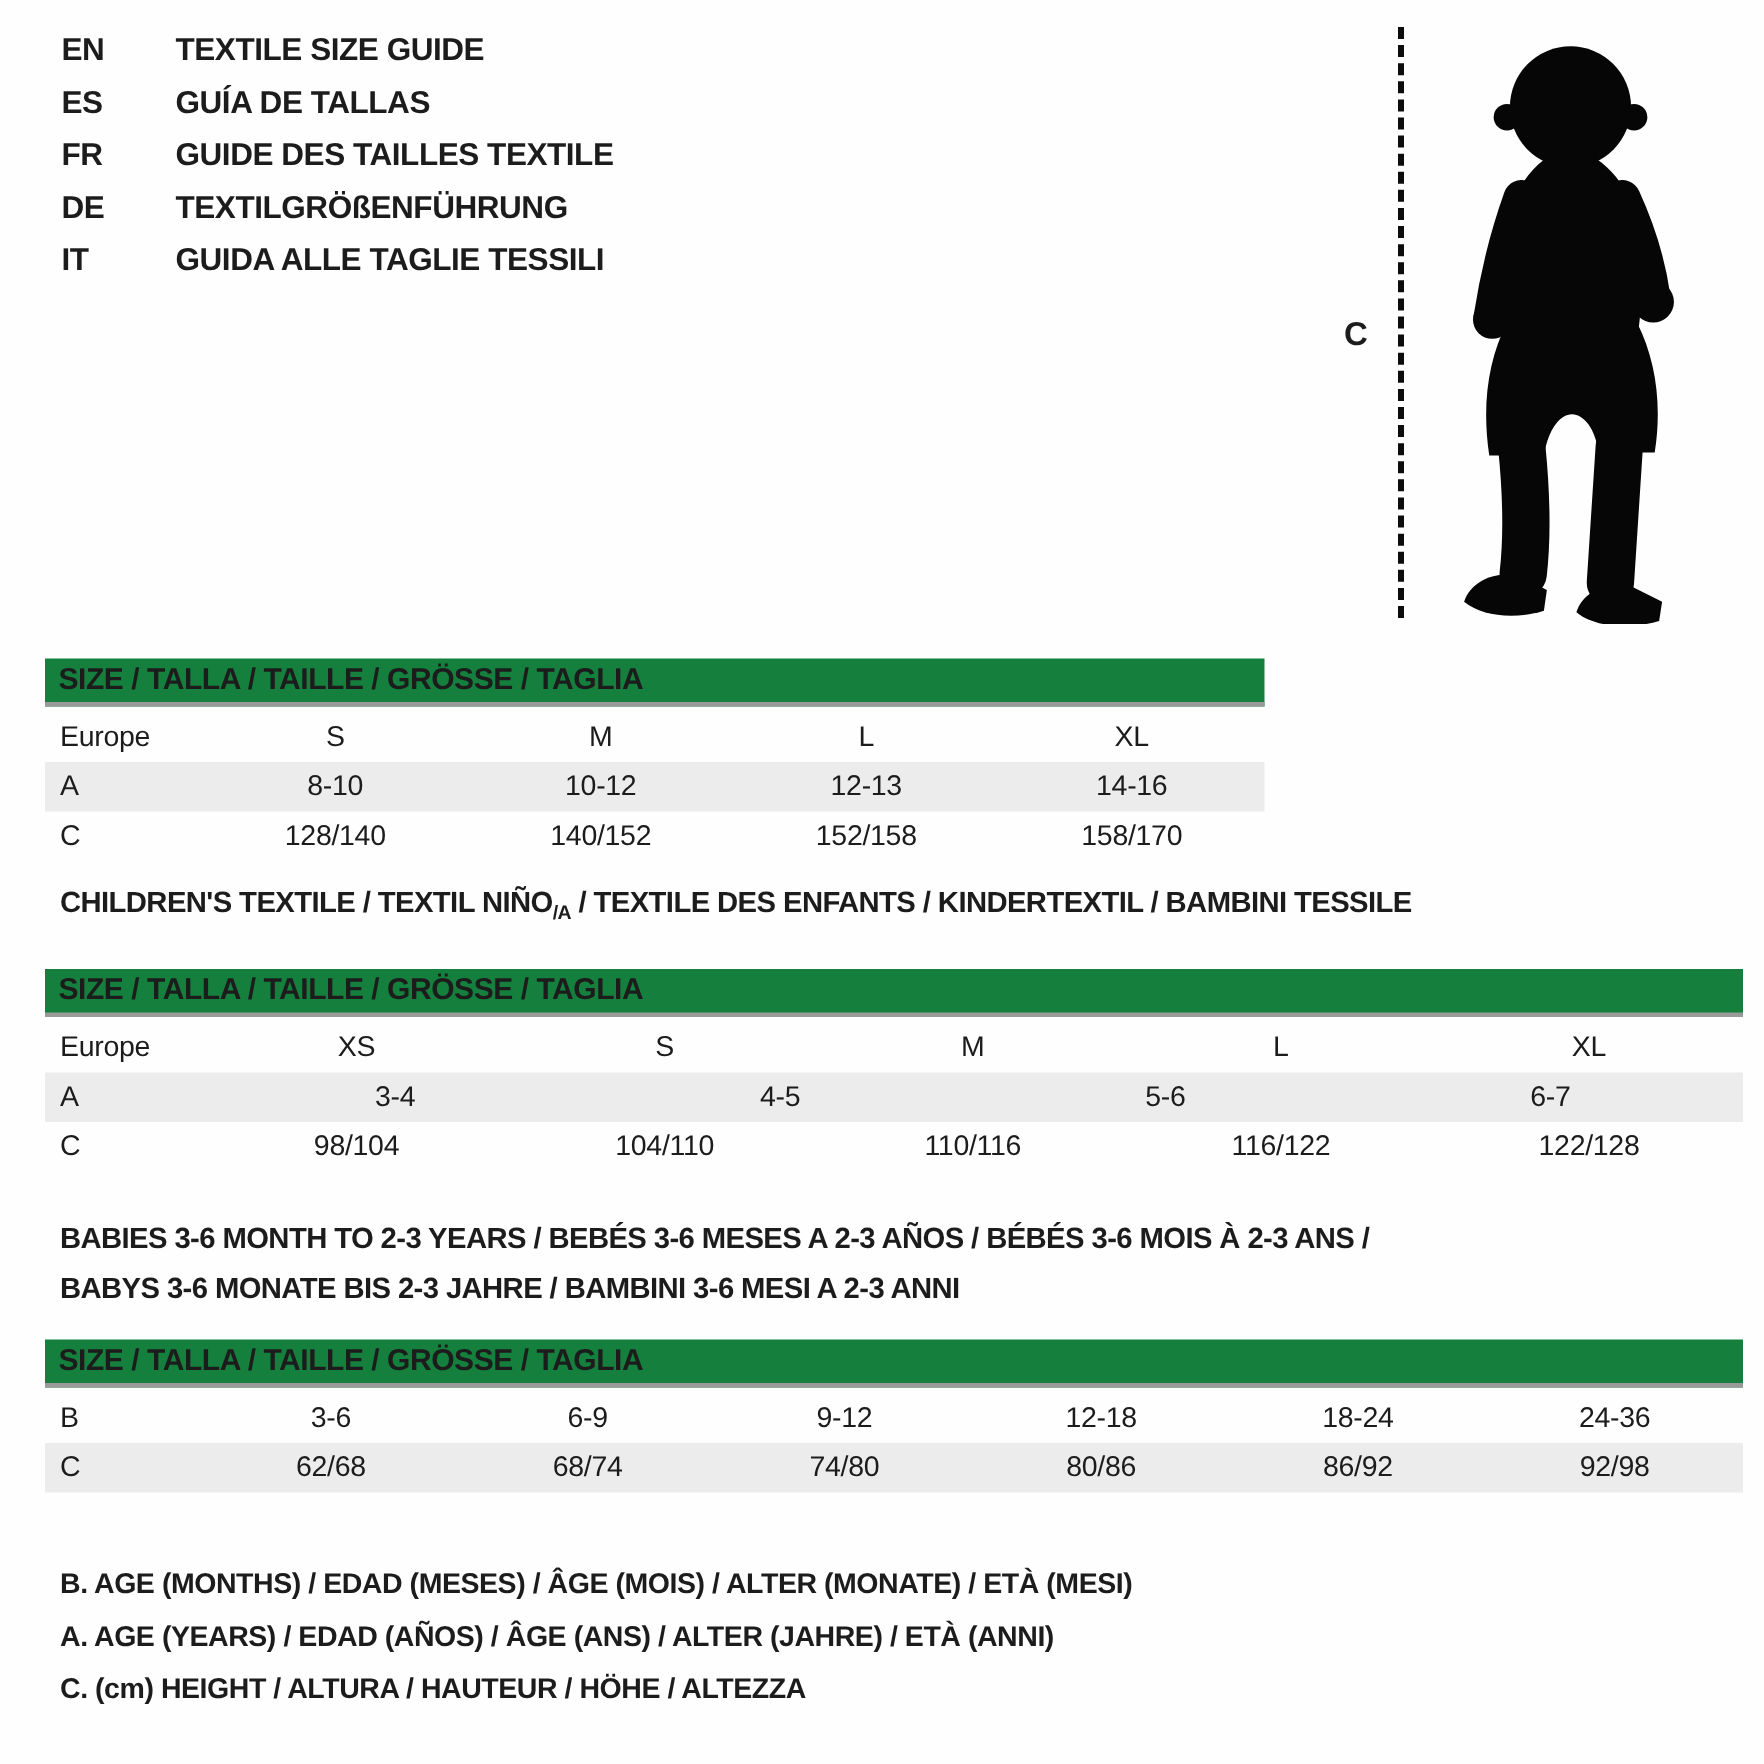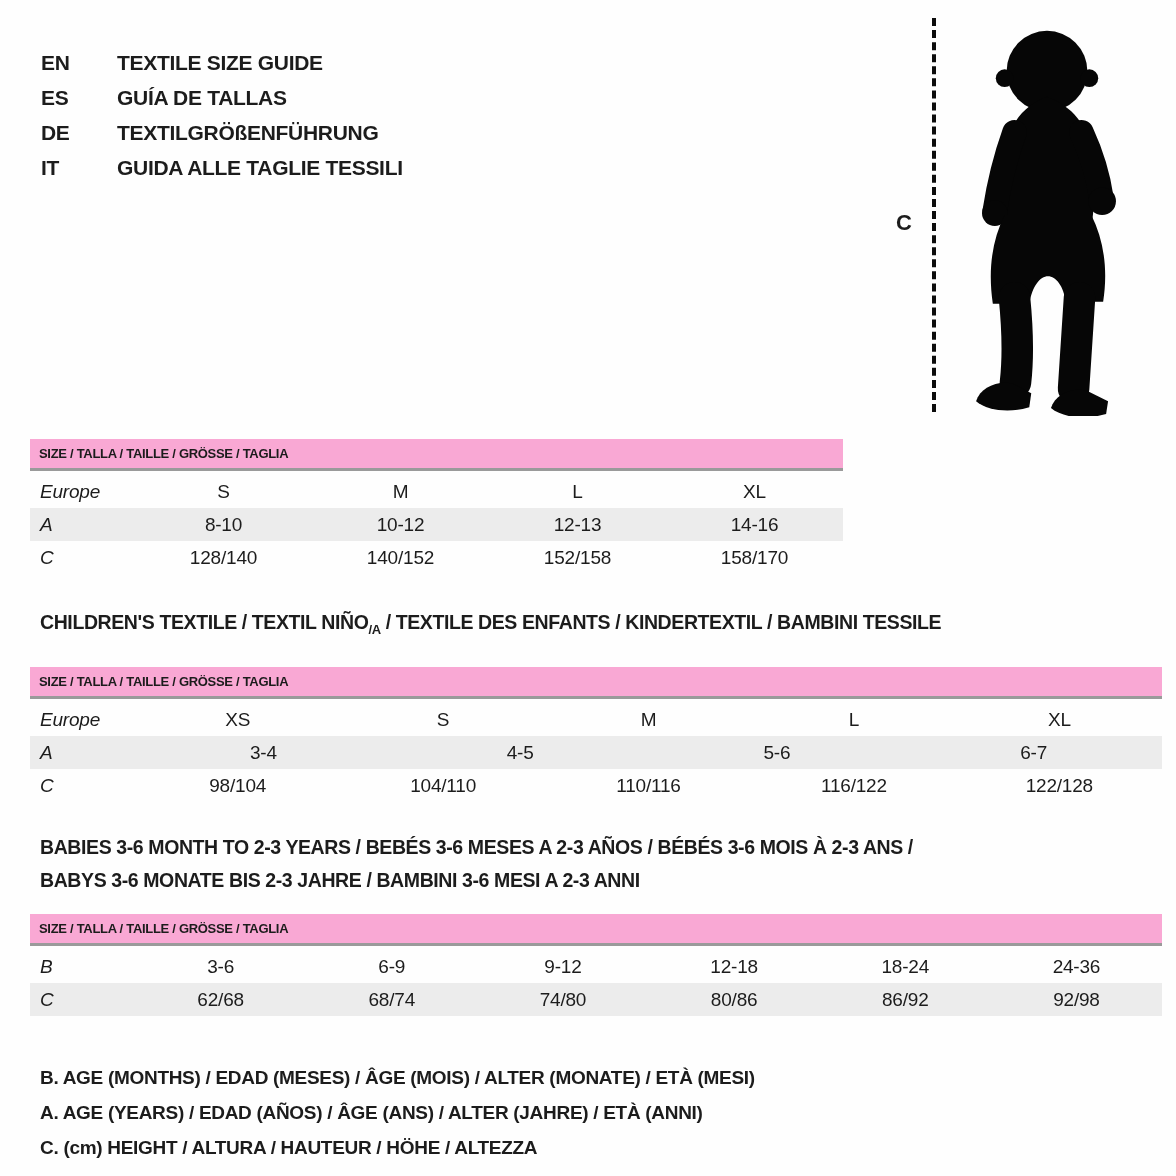--- a/index.html
+++ b/index.html
@@ -6,21 +6,21 @@
   body {
     width: 1176px; height: 1176px;
     background: #fefefe;
     font-family: "Liberation Sans", "DejaVu Sans", sans-serif;
     color: #1c1c1c;
     position: relative;
     overflow: hidden;
   }
 
   
-  .langs { position: absolute; top: 45px; left: 41px; }
+  .langs { position: absolute; top: 16px; left: 41px; }
   .lang-row { display: flex; font-size: 21px; font-weight: 700; line-height: 35px; letter-spacing: -0.3px; }
   .lang-code { width: 76px; }
 
   
   .figure { position: absolute; top: 14px; left: 878px; width: 266px; height: 408px; }
   .c-label { position: absolute; left: 18px; top: 196px; font-size: 22px; font-weight: 700; }
   .dash-line { position: absolute; left: 54px; top: 4px; height: 394px; width: 0; border-left: 4px dashed #0c0c0c; }
   .figure svg { position: absolute; left: 74px; top: 8px; }
 
   
@@ -30,48 +30,52 @@
     font-size: 19.5px; font-weight: 700; letter-spacing: -0.4px;
     line-height: 33px;
   }
   .sec-title sub { font-size: 13px; font-weight: 700; }
 
   .dtable { margin-top: 21px; }
   .t-narrow { width: 813px; }
   .t-wide { width: 1132px; }
   .thead {
     height: 29px; line-height: 29px;
-    background: #f9a8d4;
+    background: #15803d;
     border-bottom: 3px solid #9a9a9a;
     padding-left: 9px;
-    font-size: 13px; font-weight: 700; letter-spacing: -0.3px;
+    font-size: 20px; font-weight: 700; letter-spacing: -0.3px;
     margin-bottom: 4px;
   }
   .trow { display: flex; height: 33px; line-height: 33px; font-size: 19px; letter-spacing: -0.2px; }
   .trow.shaded { background: #ececec; }
-  .tlabel { width: 105px; padding-left: 10px; box-sizing: border-box; font-style: italic; }
+  .tlabel { width: 105px; padding-left: 10px; box-sizing: border-box; }
   .tcell { flex: 1; text-align: center; }
 
-  .sec2-title { margin-top: 32px; }
+  .sec2-title { margin-top: 12px; }
   .sec3-title { margin-top: 29px; }
   .sec3-table { margin-top: 17px; }
 
   .legend { margin: 44px 0 0 10px; font-size: 19px; font-weight: 700; line-height: 35px; letter-spacing: -0.3px; }
 </style>
 </head>
 <body>
 
 <div class="langs">
   <div class="lang-row">
     <span class="lang-code">EN</span>
     <span class="lang-title">TEXTILE SIZE GUIDE</span>
   </div>
   <div class="lang-row">
     <span class="lang-code">ES</span>
     <span class="lang-title">GUÍA DE TALLAS</span>
+  </div>
+  <div class="lang-row">
+    <span class="lang-code">FR</span>
+    <span class="lang-title">GUIDE DES TAILLES TEXTILE</span>
   </div>
   <div class="lang-row">
     <span class="lang-code">DE</span>
     <span class="lang-title">TEXTILGRÖßENFÜHRUNG</span>
   </div>
   <div class="lang-row">
     <span class="lang-code">IT</span>
     <span class="lang-title">GUIDA ALLE TAGLIE TESSILI</span>
   </div>
 </div>

